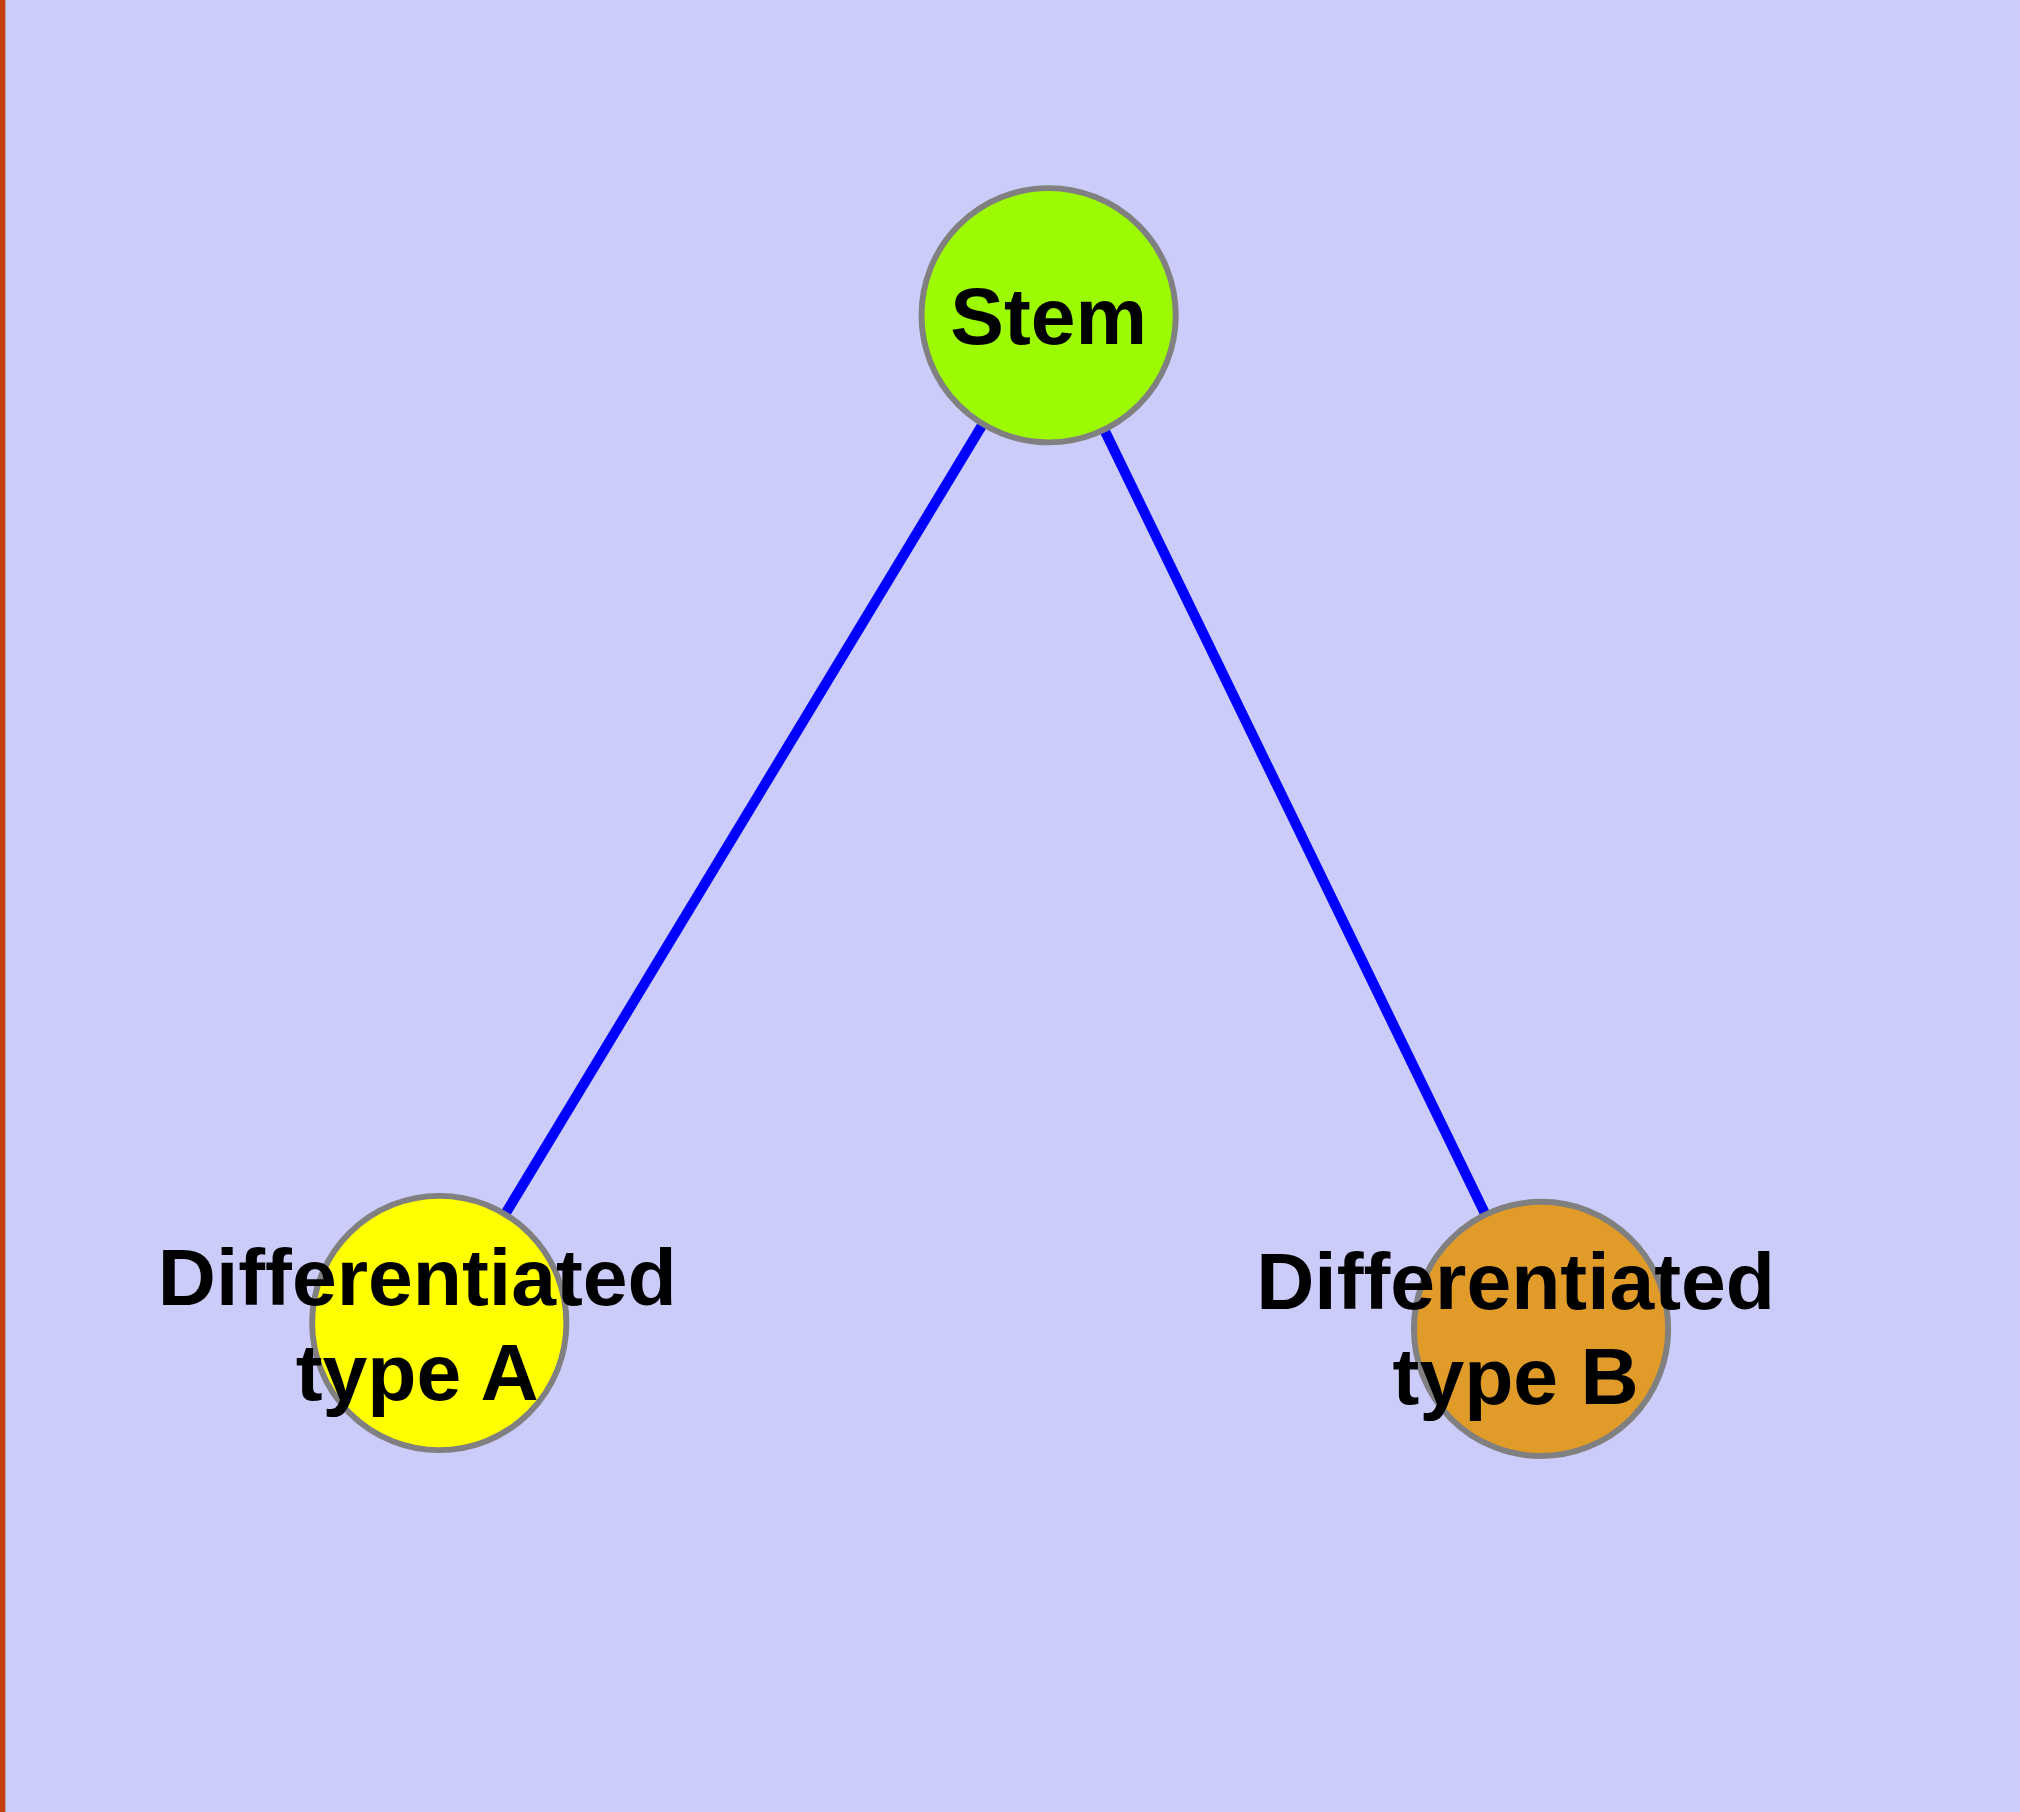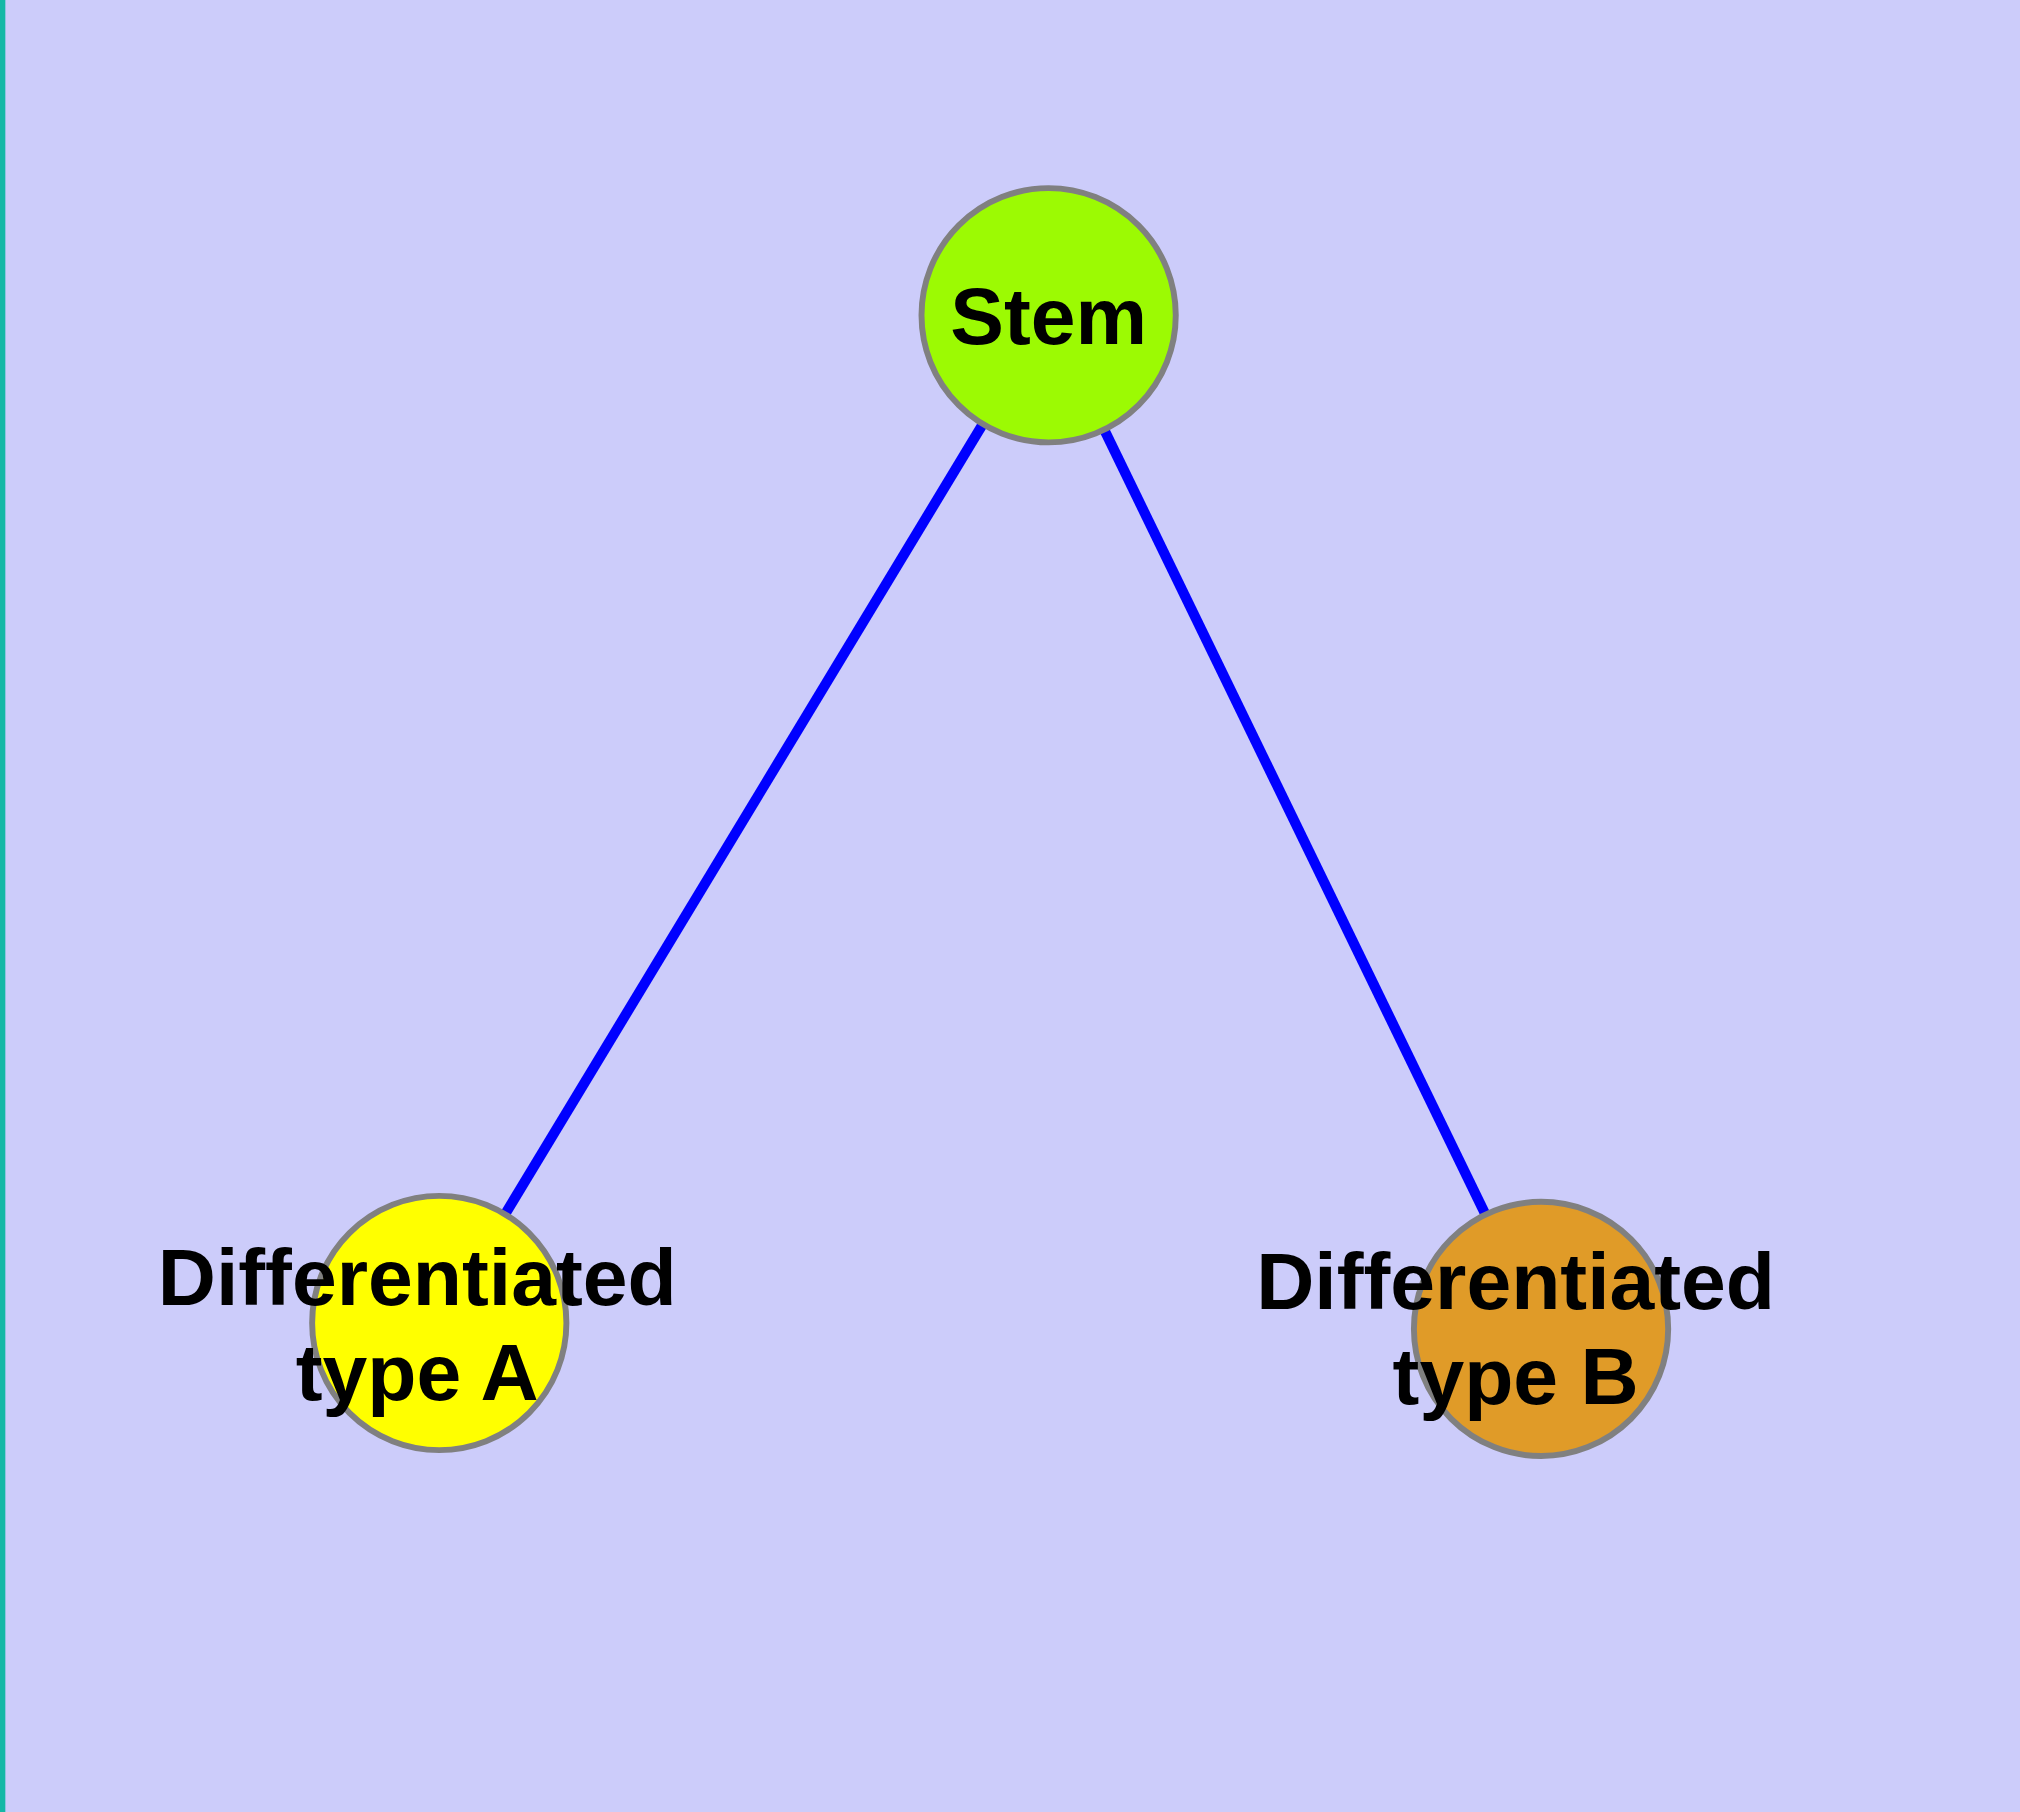--- a/index.html
+++ b/index.html
@@ -27,21 +27,21 @@
   .node-label {
     font-family: "Liberation Sans", "DejaVu Sans", sans-serif;
     font-weight: bold;
     fill: #000000;
     text-anchor: middle;
   }
 </style>
 </head>
 <body>
 
-<div id="canvas-wrap" style="width: 2021px; height: 1812px; background: #14b8a6;">
+<div id="canvas-wrap" style="width: 2021px; height: 1812px; background: #c2410c;">
   <svg id="graph-svg" viewBox="0 0 2384 2138" xmlns="http://www.w3.org/2000/svg" style="width: 2021px; height: 1812px;">
 
     <rect id="bg-rect" x="6" y="0" width="2378" height="2138" fill="#ccccfa"></rect>
 
     <g id="edges-layer">
         <line x1="1237" y1="372" x2="518" y2="1561" stroke="#0000ff" stroke-width="12" stroke-linecap="butt"></line>
         <line x1="1237" y1="372" x2="1818" y2="1568" stroke="#0000ff" stroke-width="12" stroke-linecap="butt"></line>
       </g>
 
     <g id="nodes-layer">

